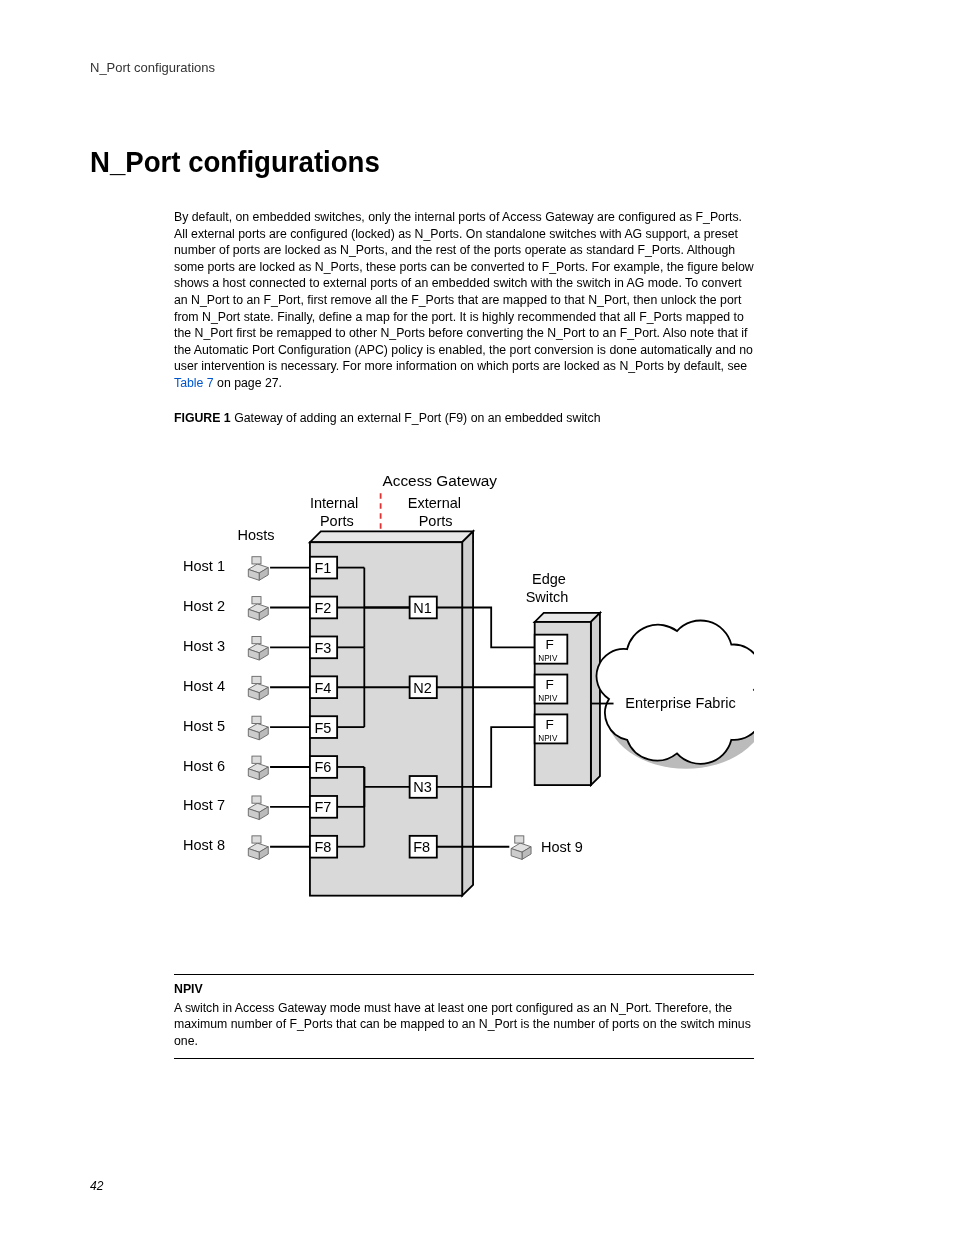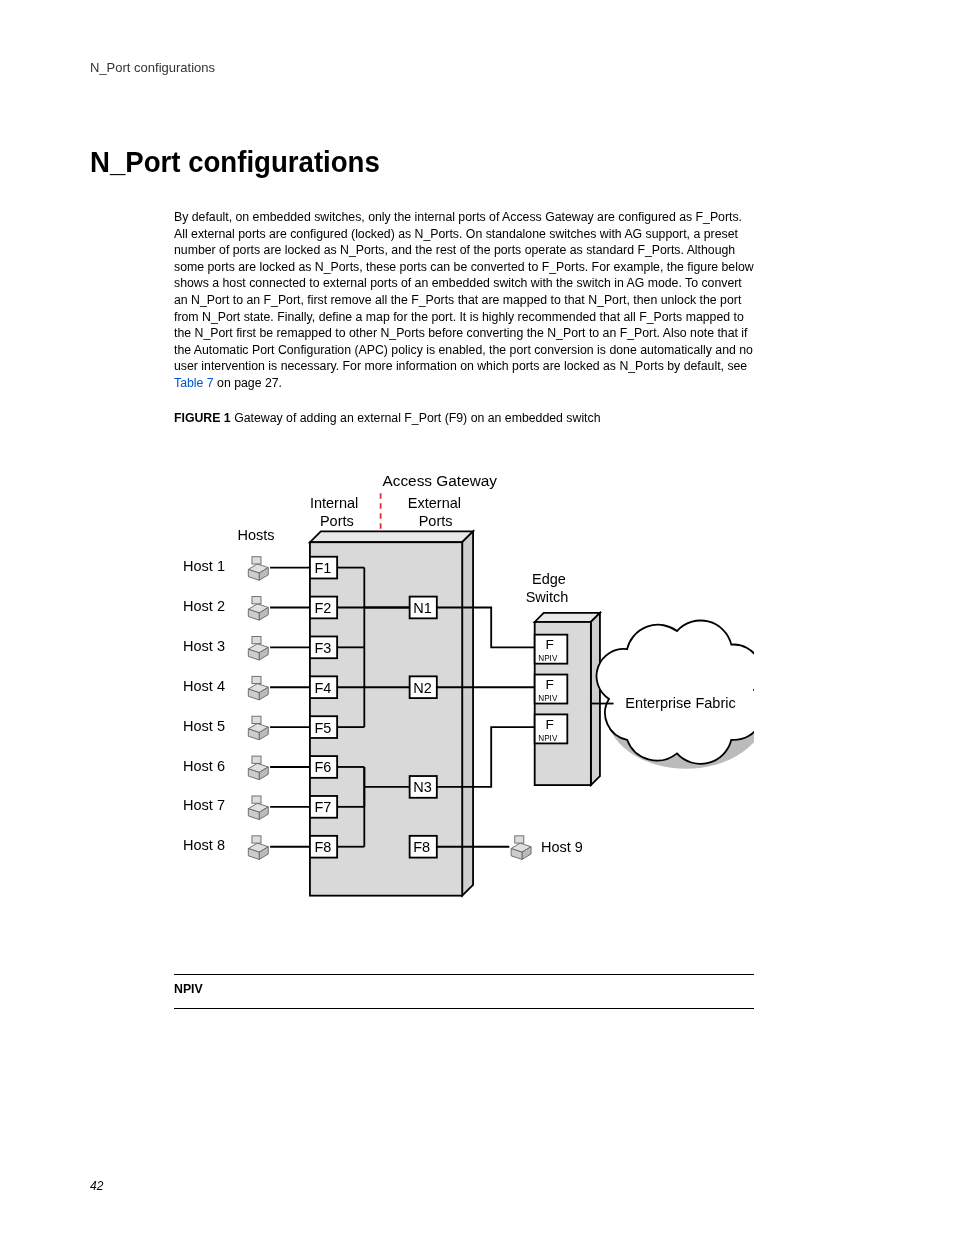--- a/index.html
+++ b/index.html
@@ -246,19 +246,20 @@
                    a30 30 0 0 1 -20 -45 z" fill="#fff" stroke="#000" stroke-width="2"></path>
 
           <line x1="460" y1="260" x2="485" y2="260" stroke="#000" stroke-width="2"></line>
           <text x="498" y="265" font-family="Arial" font-size="16">Enterprise Fabric</text>
         </g>
       </svg>
     </div>
 
     <div class="note-box">
       <span class="note-label">NPIV</span>
+      <span>A switch in Access Gateway mode must have at least one port configured as an N_Port. Therefore, the maximum number of F_Ports that can be mapped to an N_Port is the number of ports on the switch minus one.</span>
     </div>
   </div>
 
   <div class="footer">
     <div>42</div>
   </div>
 </div>
 
 </body></html>

